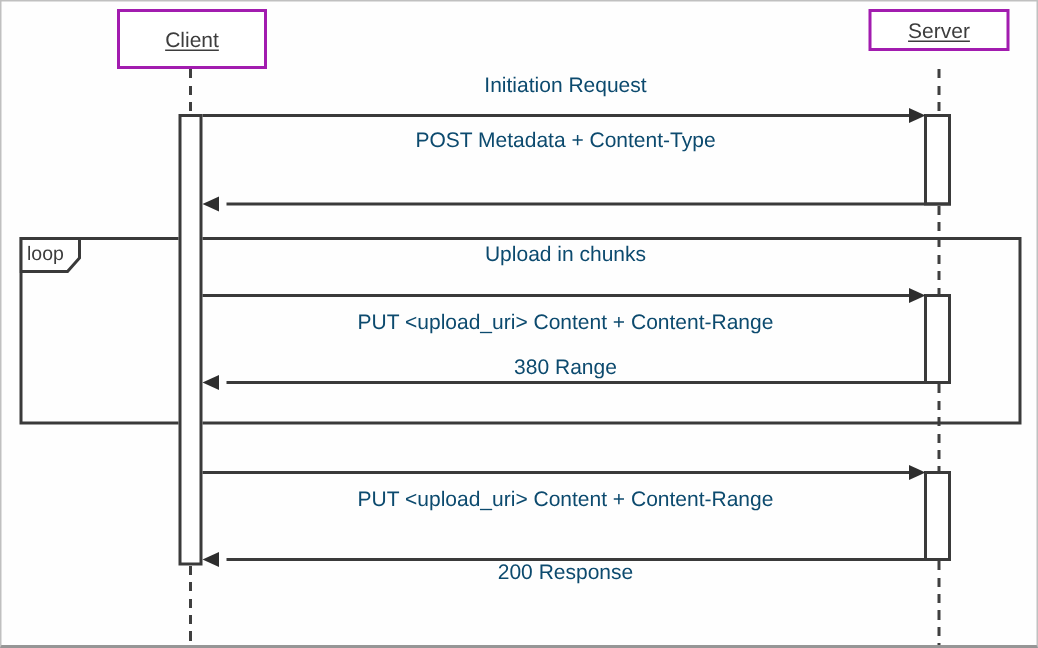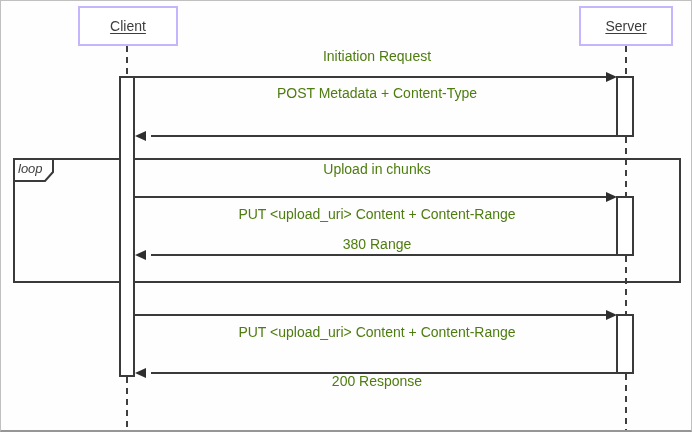--- a/index.html
+++ b/index.html
@@ -2,51 +2,51 @@
 <html><head>
 <meta charset="utf-8">
 <style>
   html,body{margin:0;padding:0;background:#fff;}
   .canvas{
     position:relative;width:692px;height:432px;box-sizing:border-box;
     background:#fefefe;border:1px solid #c0c0c0;border-bottom:2px solid #969696;
     font-family:"Liberation Sans",sans-serif;overflow:hidden;
   }
   .actor-box{
-    position:absolute;box-sizing:border-box;border:2px solid #c4b5fd;background:#fff;
+    position:absolute;box-sizing:border-box;border:2px solid #a21caf;background:#fff;
     display:flex;align-items:center;justify-content:center;z-index:6;
   }
   .actor-label{font-size:14px;color:#3d3d3d;text-decoration:underline;text-underline-offset:2px;}
   .lifeline{
     position:absolute;width:2px;z-index:1;
     background:repeating-linear-gradient(180deg,#3f3f3f 0px,#3f3f3f 6px,transparent 6px,transparent 11px);
   }
   .loop-frame{
     position:absolute;left:12px;top:157px;width:668px;height:125px;
     box-sizing:border-box;border:2px solid #3a3a3a;background:transparent;z-index:2;
   }
   .loop-tab{position:absolute;left:12px;top:157px;z-index:3;}
   .loop-label{
-    position:absolute;left:17px;top:159px;font-size:13px;color:#3d3d3d;z-index:4;line-height:18px;font-style:italic;
+    position:absolute;left:17px;top:159px;font-size:13px;color:#3d3d3d;z-index:4;line-height:18px;
   }
   .activation{
     position:absolute;box-sizing:border-box;border:2px solid #3a3a3a;background:#fff;z-index:5;
   }
   .msg-line{position:absolute;height:2px;background:#3a3a3a;z-index:7;}
   .head-right{
     position:absolute;width:0;height:0;z-index:8;
     border-top:5px solid transparent;border-bottom:5px solid transparent;border-left:11px solid #2e2e2e;
   }
   .head-left{
     position:absolute;width:0;height:0;z-index:8;
     border-top:5px solid transparent;border-bottom:5px solid transparent;border-right:11px solid #2e2e2e;
   }
   .msg-label{
     position:absolute;left:140px;width:472px;text-align:center;
-    font-size:14px;line-height:16px;color:#4d7c0f;z-index:9;white-space:nowrap;
+    font-size:14px;line-height:16px;color:#0c4a6e;z-index:9;white-space:nowrap;
   }
 </style>
 </head>
 <body>
 
 <div class="canvas">
 
   <div class="loop-frame"></div>
   <svg class="loop-tab" width="42" height="25" viewBox="0 0 42 25">
     <polygon points="1,1 40,1 40,14 32,23 1,23" fill="#ffffff" stroke="#3a3a3a" stroke-width="2"></polygon>
@@ -56,21 +56,21 @@
   <div class="lifeline" style="left:125px;top:45px;height:30px;"></div>
   <div class="lifeline" style="left:125px;top:376px;height:53px;"></div>
   <div class="lifeline" style="left:624px;top:45px;height:31px;"></div>
   <div class="lifeline" style="left:624px;top:136px;height:59px;"></div>
   <div class="lifeline" style="left:624px;top:255px;height:58px;"></div>
   <div class="lifeline" style="left:624px;top:373px;height:56px;"></div>
 
   <div class="actor-box" style="left:77px;top:5px;width:100px;height:40px;">
     <span class="actor-label">Client</span>
   </div>
-  <div class="actor-box" style="left:578px;top:5px;width:94px;height:40px;">
+  <div class="actor-box" style="left:578px;top:5px;width:94px;height:28px;">
     <span class="actor-label">Server</span>
   </div>
 
   <div class="activation" style="left:118px;top:75px;width:16px;height:301px;"></div>
   <div class="activation" style="left:615px;top:75px;width:18px;height:61px;"></div>
   <div class="activation" style="left:615px;top:195px;width:18px;height:60px;"></div>
   <div class="activation" style="left:615px;top:313px;width:18px;height:60px;"></div>
 
   <div class="msg-line" style="left:134px;top:75px;width:473px;"></div>
   <div class="head-right" style="left:605px;top:71px;"></div>

